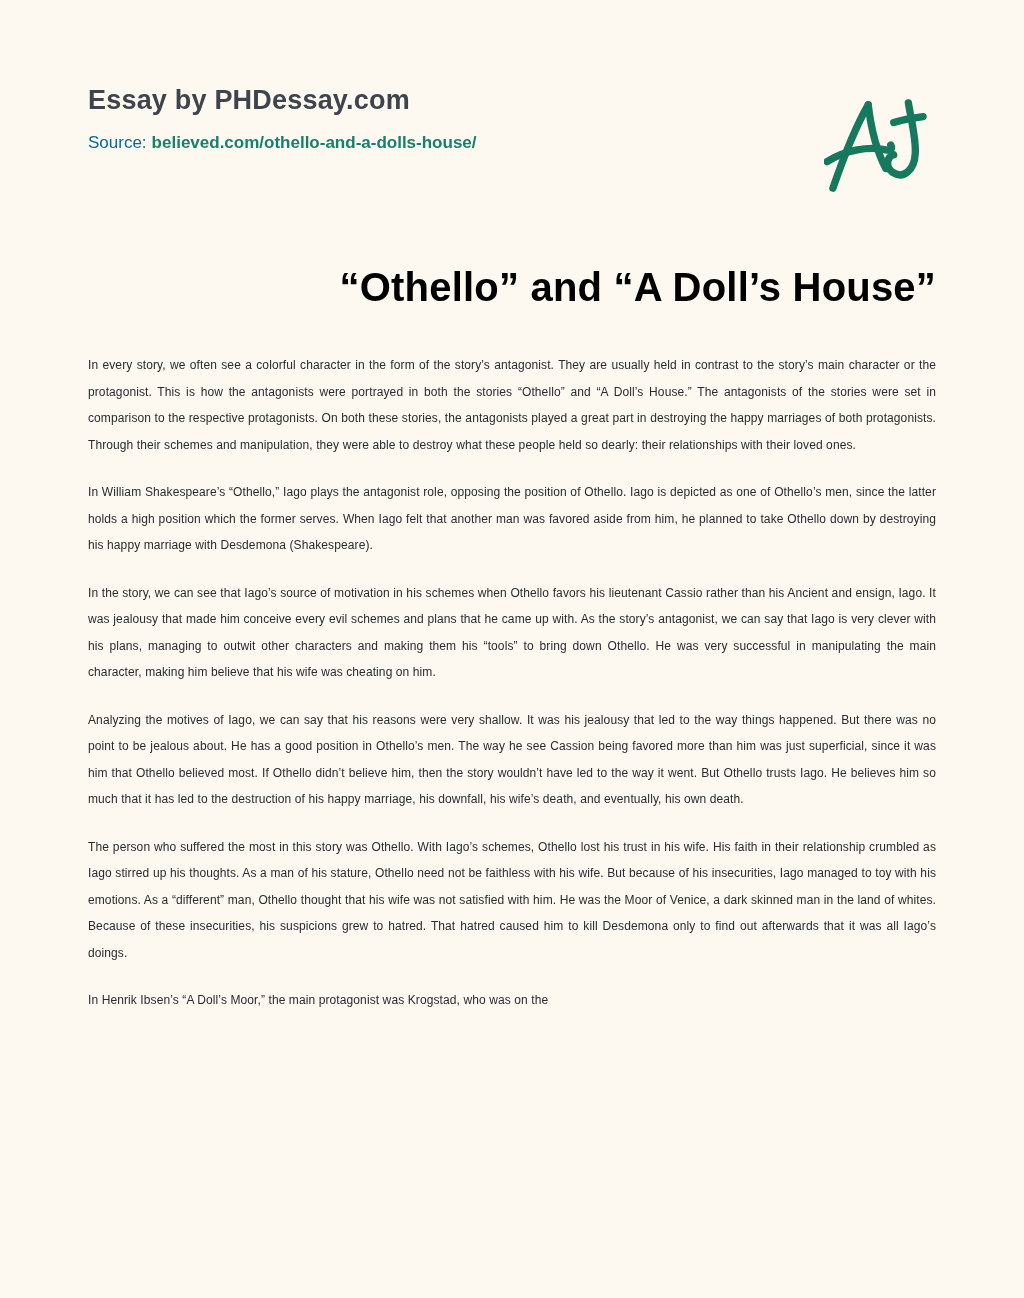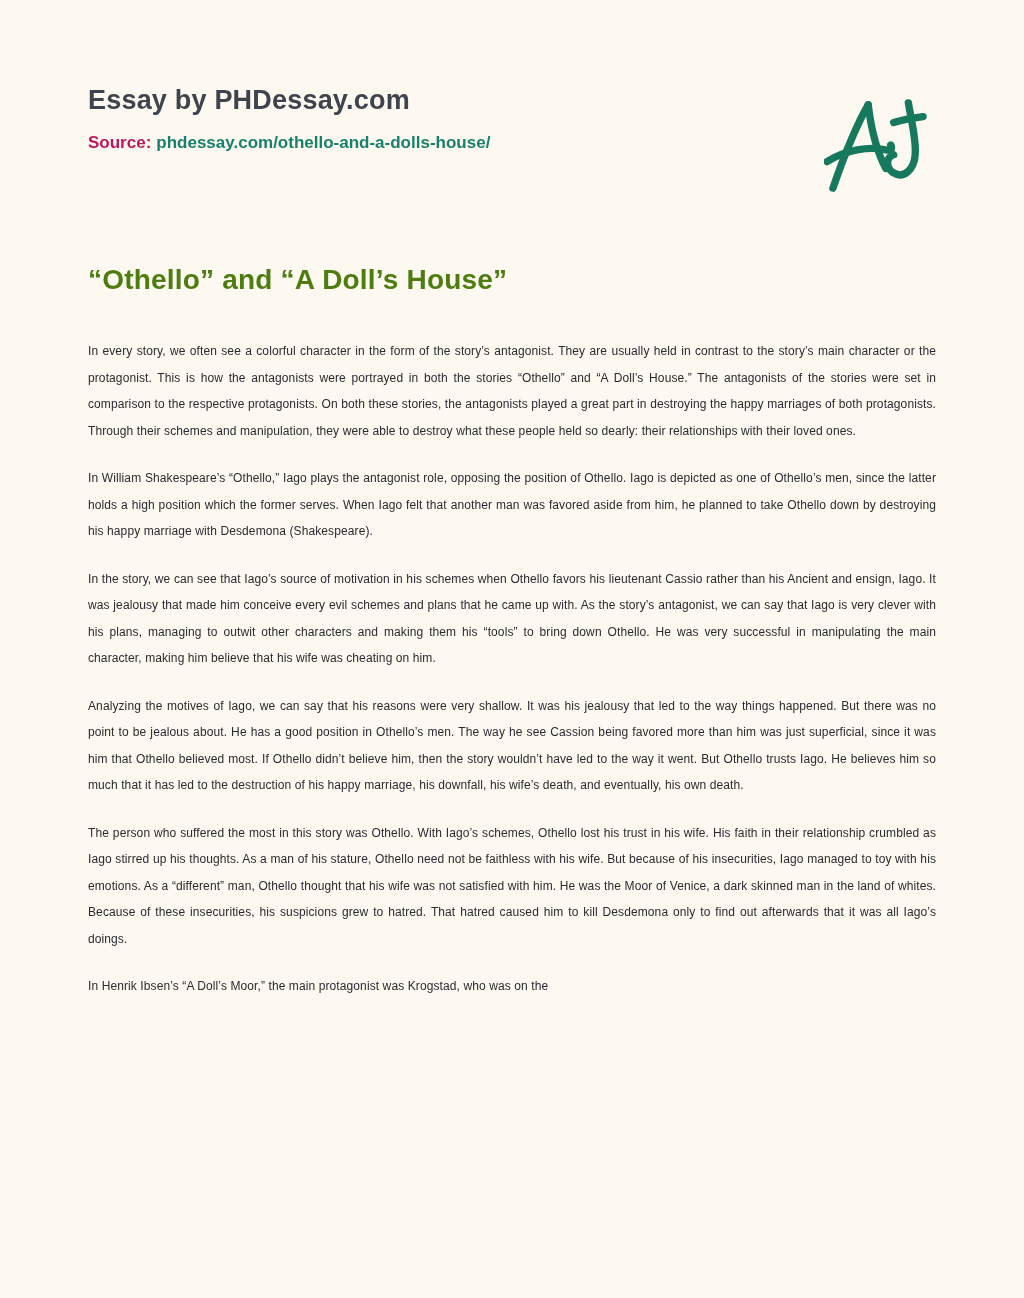--- a/index.html
+++ b/index.html
@@ -29,45 +29,46 @@
     color: #3e444d;
     letter-spacing: 0.2px;
     line-height: 1.2;
   }
   .source-line {
     margin-top: 17px;
     font-size: 17px;
     line-height: 1.2;
   }
   .source-label {
-    color: #be185d;
-    font-weight: 700;
+    color: #0369a1;
+    font-weight: 400;
     text-align: center;
   }
   .source-link {
     color: #17816b;
     font-weight: 600;
     text-decoration: none;
     margin-left: 5px;
     cursor: pointer;
   }
   .logo {
     margin-top: 12px;
     margin-right: 4px;
     width: 108px;
     height: 98px;
     flex: 0 0 auto;
   }
   .essay-title {
     margin: 70px 88px 0 88px;
-    font-size: 28px;
+    font-size: 40px;
     font-weight: 700;
-    color: #4d7c0f;
+    color: #000000;
     letter-spacing: 0.2px;
     line-height: 1.15;
+    text-align: right;
   }
   .essay-body {
     margin: 42px 88px 0 88px;
   }
   .essay-body p {
     margin: 0 0 21px 0;
     font-size: 12px;
     line-height: 26.5px;
     color: #282b31;
     text-align: justify;
@@ -79,21 +80,21 @@
 </style>
 </head>
 <body>
 
 <div class="page">
 
   <header class="page-header">
     <div class="header-left">
       <div class="header-title">Essay by PHDessay.com</div>
       <div class="source-line">
-        <span class="source-label">Source:</span><a class="source-link" href="#">phdessay.com/othello-and-a-dolls-house/</a>
+        <span class="source-label">Source:</span><a class="source-link" href="#">believed.com/othello-and-a-dolls-house/</a>
       </div>
     </div>
 
     <div class="logo">
       <svg viewBox="0 0 110 100" width="108" height="98" aria-hidden="true">
         <g fill="none" stroke="#16795d" stroke-width="7.5" stroke-linecap="round" stroke-linejoin="round">
 
           <path d="M9 94 C 20 62, 34 28, 45 9"></path>
 
           <path d="M45 9 C 48 34, 54 57, 63 74"></path>

